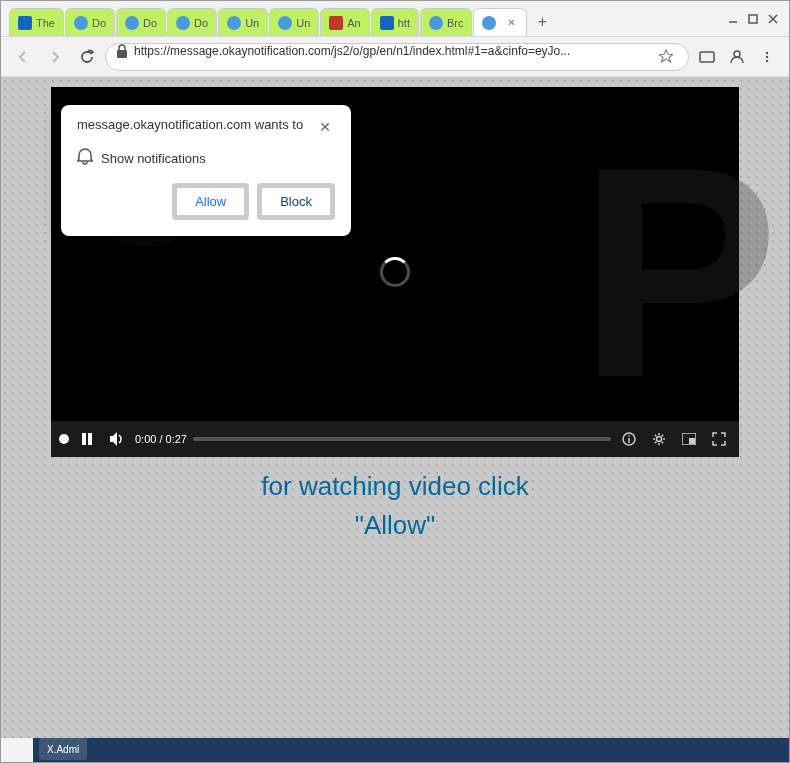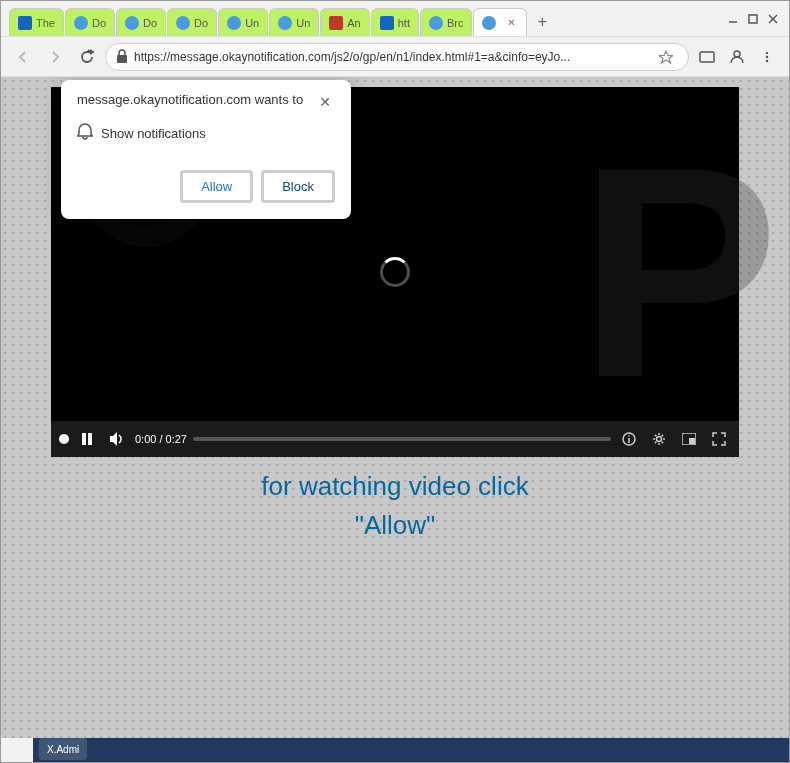--- a/index.html
+++ b/index.html
@@ -134,21 +134,20 @@
       cursor: default;
     }
 
     .address-bar {
       flex: 1;
       height: 28px;
       background: #fff;
       border: 1px solid #ccc;
       border-radius: 14px;
       display: flex;
-      align-items: center;
       padding: 0 10px;
       gap: 6px;
       font-size: 12px;
       color: #333;
     }
 
     .lock-icon {
       color: #555;
       font-size: 11px;
     }
@@ -306,21 +305,21 @@
       right: 0;
       text-align: center;
       color: #0369a1;
       font-size: 26px;
       line-height: 1.5;
     }
 
     
     .notification-popup {
       position: absolute;
-      top: 3px;
+      top: 28px;
       left: 60px;
       width: 290px;
       background: #fff;
       border-radius: 8px;
       box-shadow: 0 4px 20px rgba(0,0,0,0.25);
       padding: 12px 16px 16px 16px;
       z-index: 100;
     }
 
     .popup-header {
@@ -345,21 +344,21 @@
       color: #666;
       font-size: 14px;
       cursor: pointer;
       border-radius: 50%;
     }
 
     .popup-notification-row {
       display: flex;
       align-items: center;
       gap: 8px;
-      margin-bottom: 26px;
+      margin-bottom: 14px;
     }
 
     .bell-icon {
       color: #555;
       font-size: 16px;
     }
 
     .popup-notif-text {
       font-size: 13px;
       color: #333;
@@ -369,21 +368,21 @@
       display: flex;
       justify-content: flex-end;
       gap: 8px;
     }
 
     .popup-btn {
       padding: 6px 18px;
       border-radius: 4px;
       font-size: 13px;
       cursor: pointer;
-      border: 3px solid #be185d;
+      border: 5px solid #be185d;
       background: #fff;
       color: #333;
     }
 
     .popup-btn.allow {
       background: #fff;
       color: #1a73e8;
       border-color: #ccc;
     }
 

